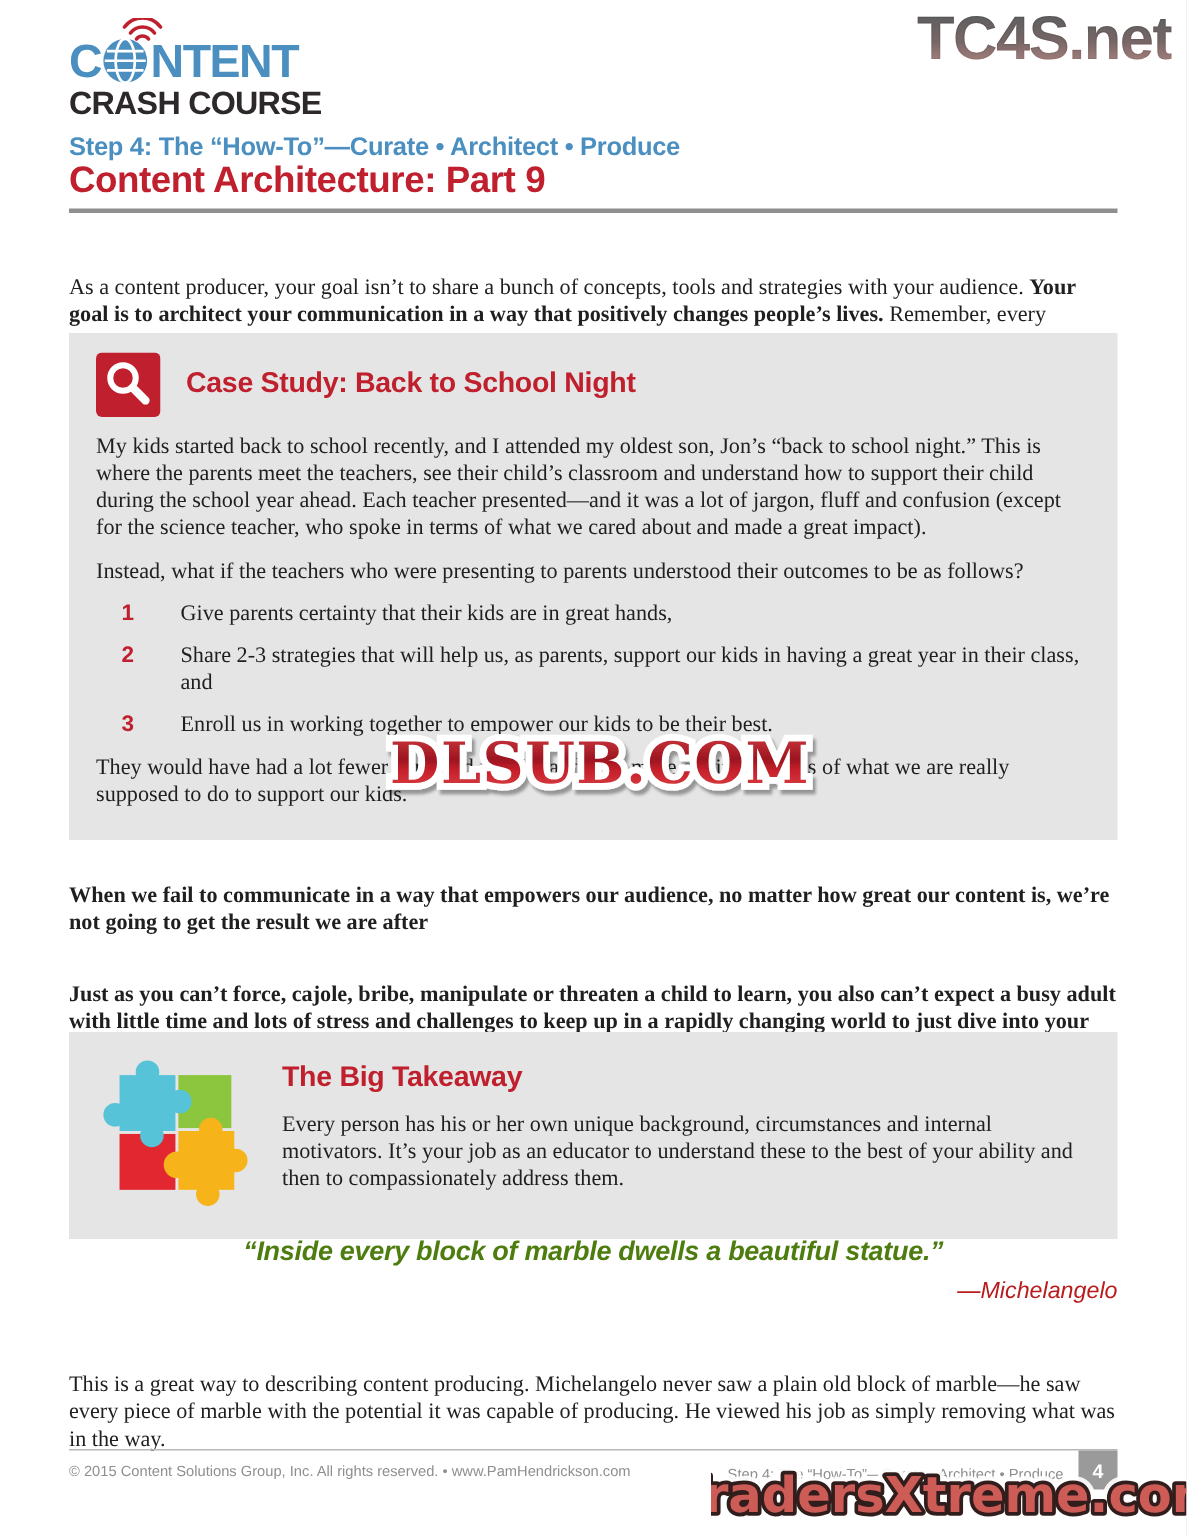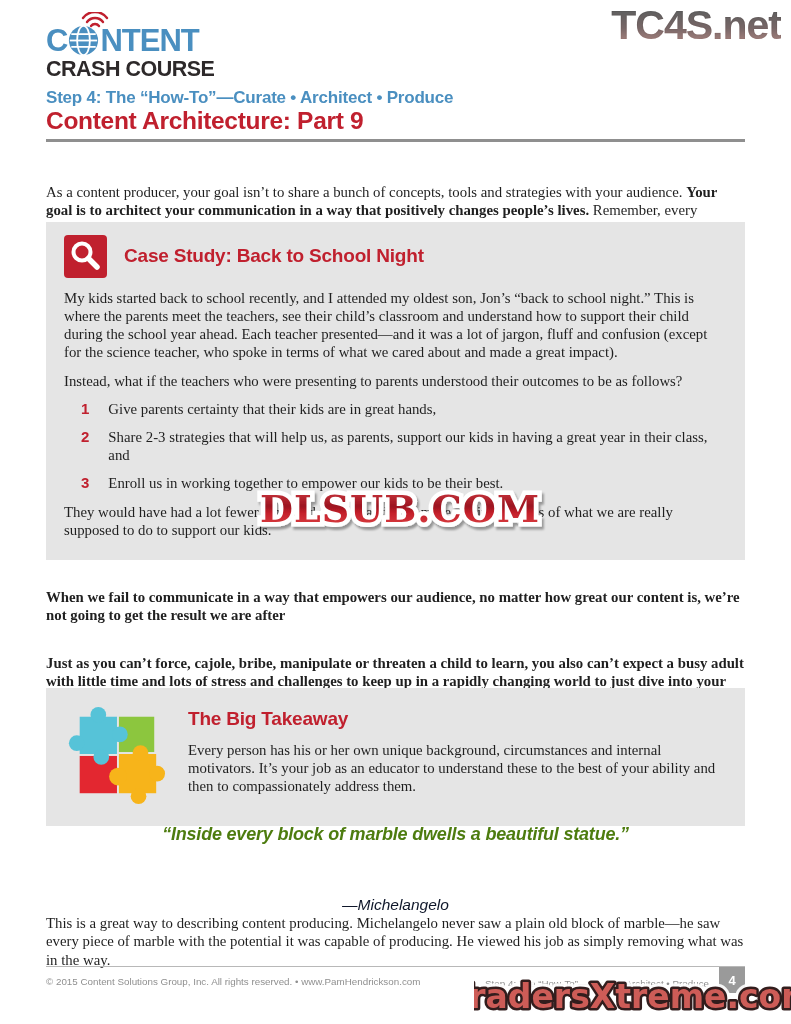--- a/index.html
+++ b/index.html
@@ -49,36 +49,36 @@
   .graybox { background:#e5e5e5; overflow:hidden; }
   .case-box { top:222px; height:338px; padding:12px 20px 0 18px; }
   .case-header { display:flex; align-items:center; gap:17px; height:44px; }
   .box-title { font-family:"Liberation Sans", sans-serif; font-weight:bold;
     font-size:19px; color:#c0202e; letter-spacing:-0.2px; }
   .case-box p.bodytext { margin-top:11px; line-height:18px; }
   .case-list { margin-top:10px; }
   .case-list-item { display:flex; gap:19px; margin-top:10px; padding-left:17px; }
   .case-num { font-family:"Liberation Sans", sans-serif; font-weight:bold;
     font-size:15px; color:#c0202e; line-height:18px; }
-  .case-item-text { font-size:14.8px; line-height:18px; }
+  .case-item-text { font-size:14.8px; line-height:18px;margin-left:12px; }
   .case-closing { margin-top:13px; position:relative; }
 
   .bold-para { top:556px; font-weight:bold; }
   .para2 { top:622px;font-weight:bold; }
 
   .takeaway-box { top:688px; height:138px; padding:10px 20px 0 18px; display:flex; gap:22px; }
   .takeaway-icon-col { flex:0 0 102px; padding-top:4px; }
   .takeaway-text-col { padding-top:10px; }
   .takeaway-text-col .box-title { }
   .takeaway-text-col p { margin-top:11px; line-height:18px; }
 
   .quote-line { top:824px; text-align:center; font-family:"Liberation Sans", sans-serif;
     font-weight:bold; font-style:italic; font-size:18px; color:#4d7c0f; letter-spacing:-0.2px; }
-  .quote-attrib { top:852px; text-align:center; font-family:"Liberation Sans", sans-serif;
-    font-style:italic; font-size:15.5px; color:#0f172a;margin-top:44px; }
+  .quote-attrib { top:852px; text-align:right; font-family:"Liberation Sans", sans-serif;
+    font-style:italic; font-size:15.5px; color:#b91c1c; }
 
   .closing-para { top:882px; }
 
   
   .footer { top:966px; border-top:1px solid #b8b8b8; padding-top:9px;
     display:flex; justify-content:space-between; align-items:flex-start;
     font-family:"Liberation Sans", sans-serif; font-size:9.8px; color:#8f8f8f; }
   .footer-right { display:flex; align-items:flex-start; gap:10px; }
   .footer-right-text { padding-top:2px; }
   .page-num-box { width:26px; height:26px; margin-top:-9px; background:#9a9a9a;

